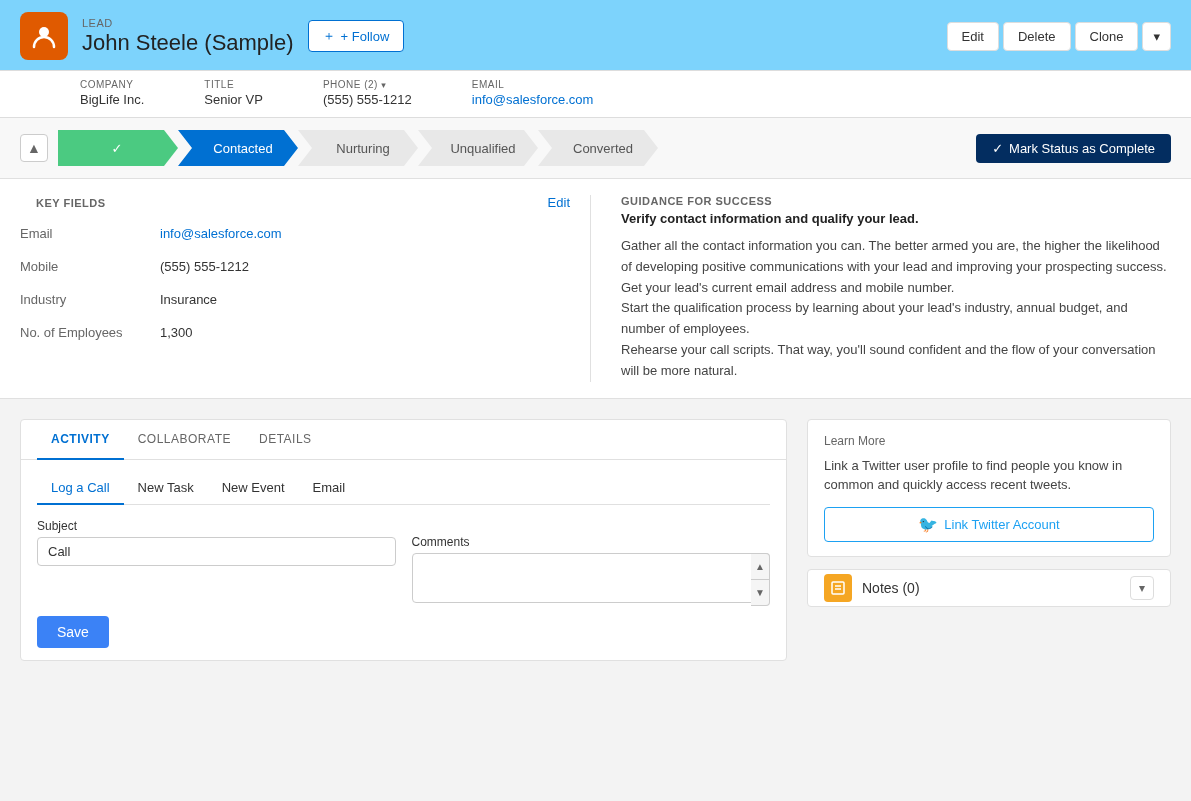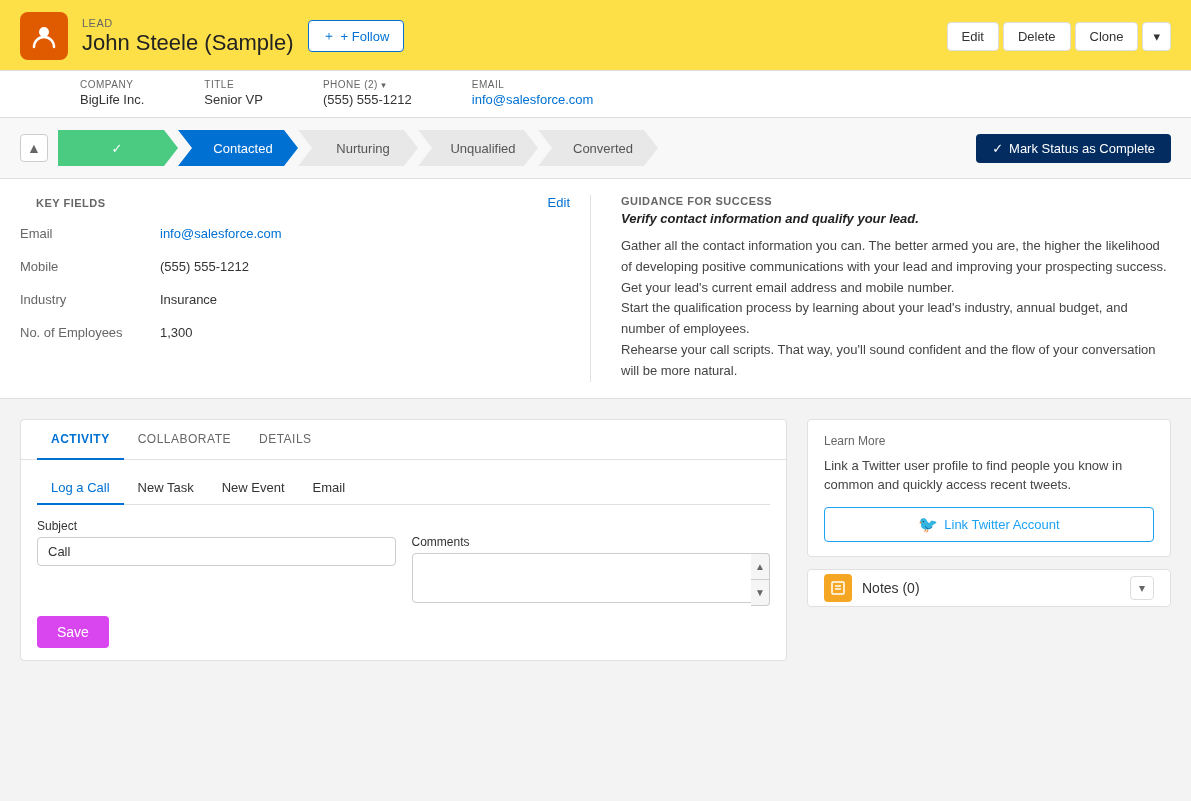--- a/index.html
+++ b/index.html
@@ -1,20 +1,20 @@
 <!DOCTYPE html>
 <html><head>
   <meta charset="utf-8">
   <style>
     * { box-sizing: border-box; margin: 0; padding: 0; }
     body { font-family: 'Salesforce Sans', Arial, sans-serif; background: #f3f3f3; font-size: 13px; color: #333; }
 
     
     .page-header {
-      background: #fde047;
+      background: #7dd3fc;
       border-bottom: 1px solid #ddd;
       padding: 12px 20px 10px 20px;
       display: flex;
       align-items: center;
       justify-content: space-between;
     }
     .header-left { display: flex; align-items: center; gap: 14px; }
     .lead-icon {
       background: #e05a00;
       border-radius: 8px;
@@ -100,21 +100,21 @@
     .key-fields-header { display: flex; justify-content: space-between; align-items: center; margin-bottom: 16px; margin-left: 16px; }
     .key-fields-title { font-size: 11px; text-transform: uppercase; color: #666; letter-spacing: 0.5px; font-weight: 600; }
     .edit-link { color: #0070d2; text-decoration: none; font-size: 13px; }
     .field-row { display: flex; align-items: baseline; margin-bottom: 18px; gap: 0; }
     .field-label { color: #666; font-size: 13px; width: 140px; flex-shrink: 0; }
     .field-value { color: #333; font-size: 13px; }
     .field-link { color: #0070d2; text-decoration: none; font-size: 13px; }
 
     .guidance { flex: 1; padding-left: 10px; }
     .guidance-title { font-size: 11px; text-transform: uppercase; color: #666; letter-spacing: 0.5px; font-weight: 600; margin-bottom: 4px; }
-    .guidance-heading { font-weight: 700; font-size: 13px; color: #222; margin-bottom: 10px; font-style: italic; }
+    .guidance-heading { font-weight: 700; font-size: 13px; color: #222; margin-bottom: 10px; }
     .guidance-text { font-size: 13px; color: #444; line-height: 1.6; }
 
     
     .bottom-section {
       display: flex;
       padding: 20px;
       gap: 20px;
       background: #f3f3f3;
       min-height: 220px;
     }
@@ -158,21 +158,21 @@
       display: flex; flex-direction: column; border: 1px solid #ccc;
       border-left: none; border-radius: 0 4px 4px 0; background: #f5f5f5;
       overflow: hidden;
     }
     .textarea-arrow {
       flex: 1; display: flex; align-items: center; justify-content: center;
       font-size: 10px; color: #666; cursor: pointer; padding: 0 4px;
     }
     .textarea-arrow:first-child { border-bottom: 1px solid #ccc; }
     .save-btn {
-      background: #d946ef; color: #fff; border: none;
+      background: #3b82f6; color: #fff; border: none;
       border-radius: 4px; padding: 8px 20px; font-size: 14px; cursor: pointer;
       margin-top: 10px; font-weight: 400;
     }
 
     
     .card {
       background: #fff; border: 1px solid #e0e0e0; border-radius: 4px; padding: 14px 16px;
     }
     .card-title { font-size: 12px; color: #666; margin-bottom: 8px; }
     .card-text { font-size: 13px; color: #444; line-height: 1.5; margin-bottom: 12px; }

